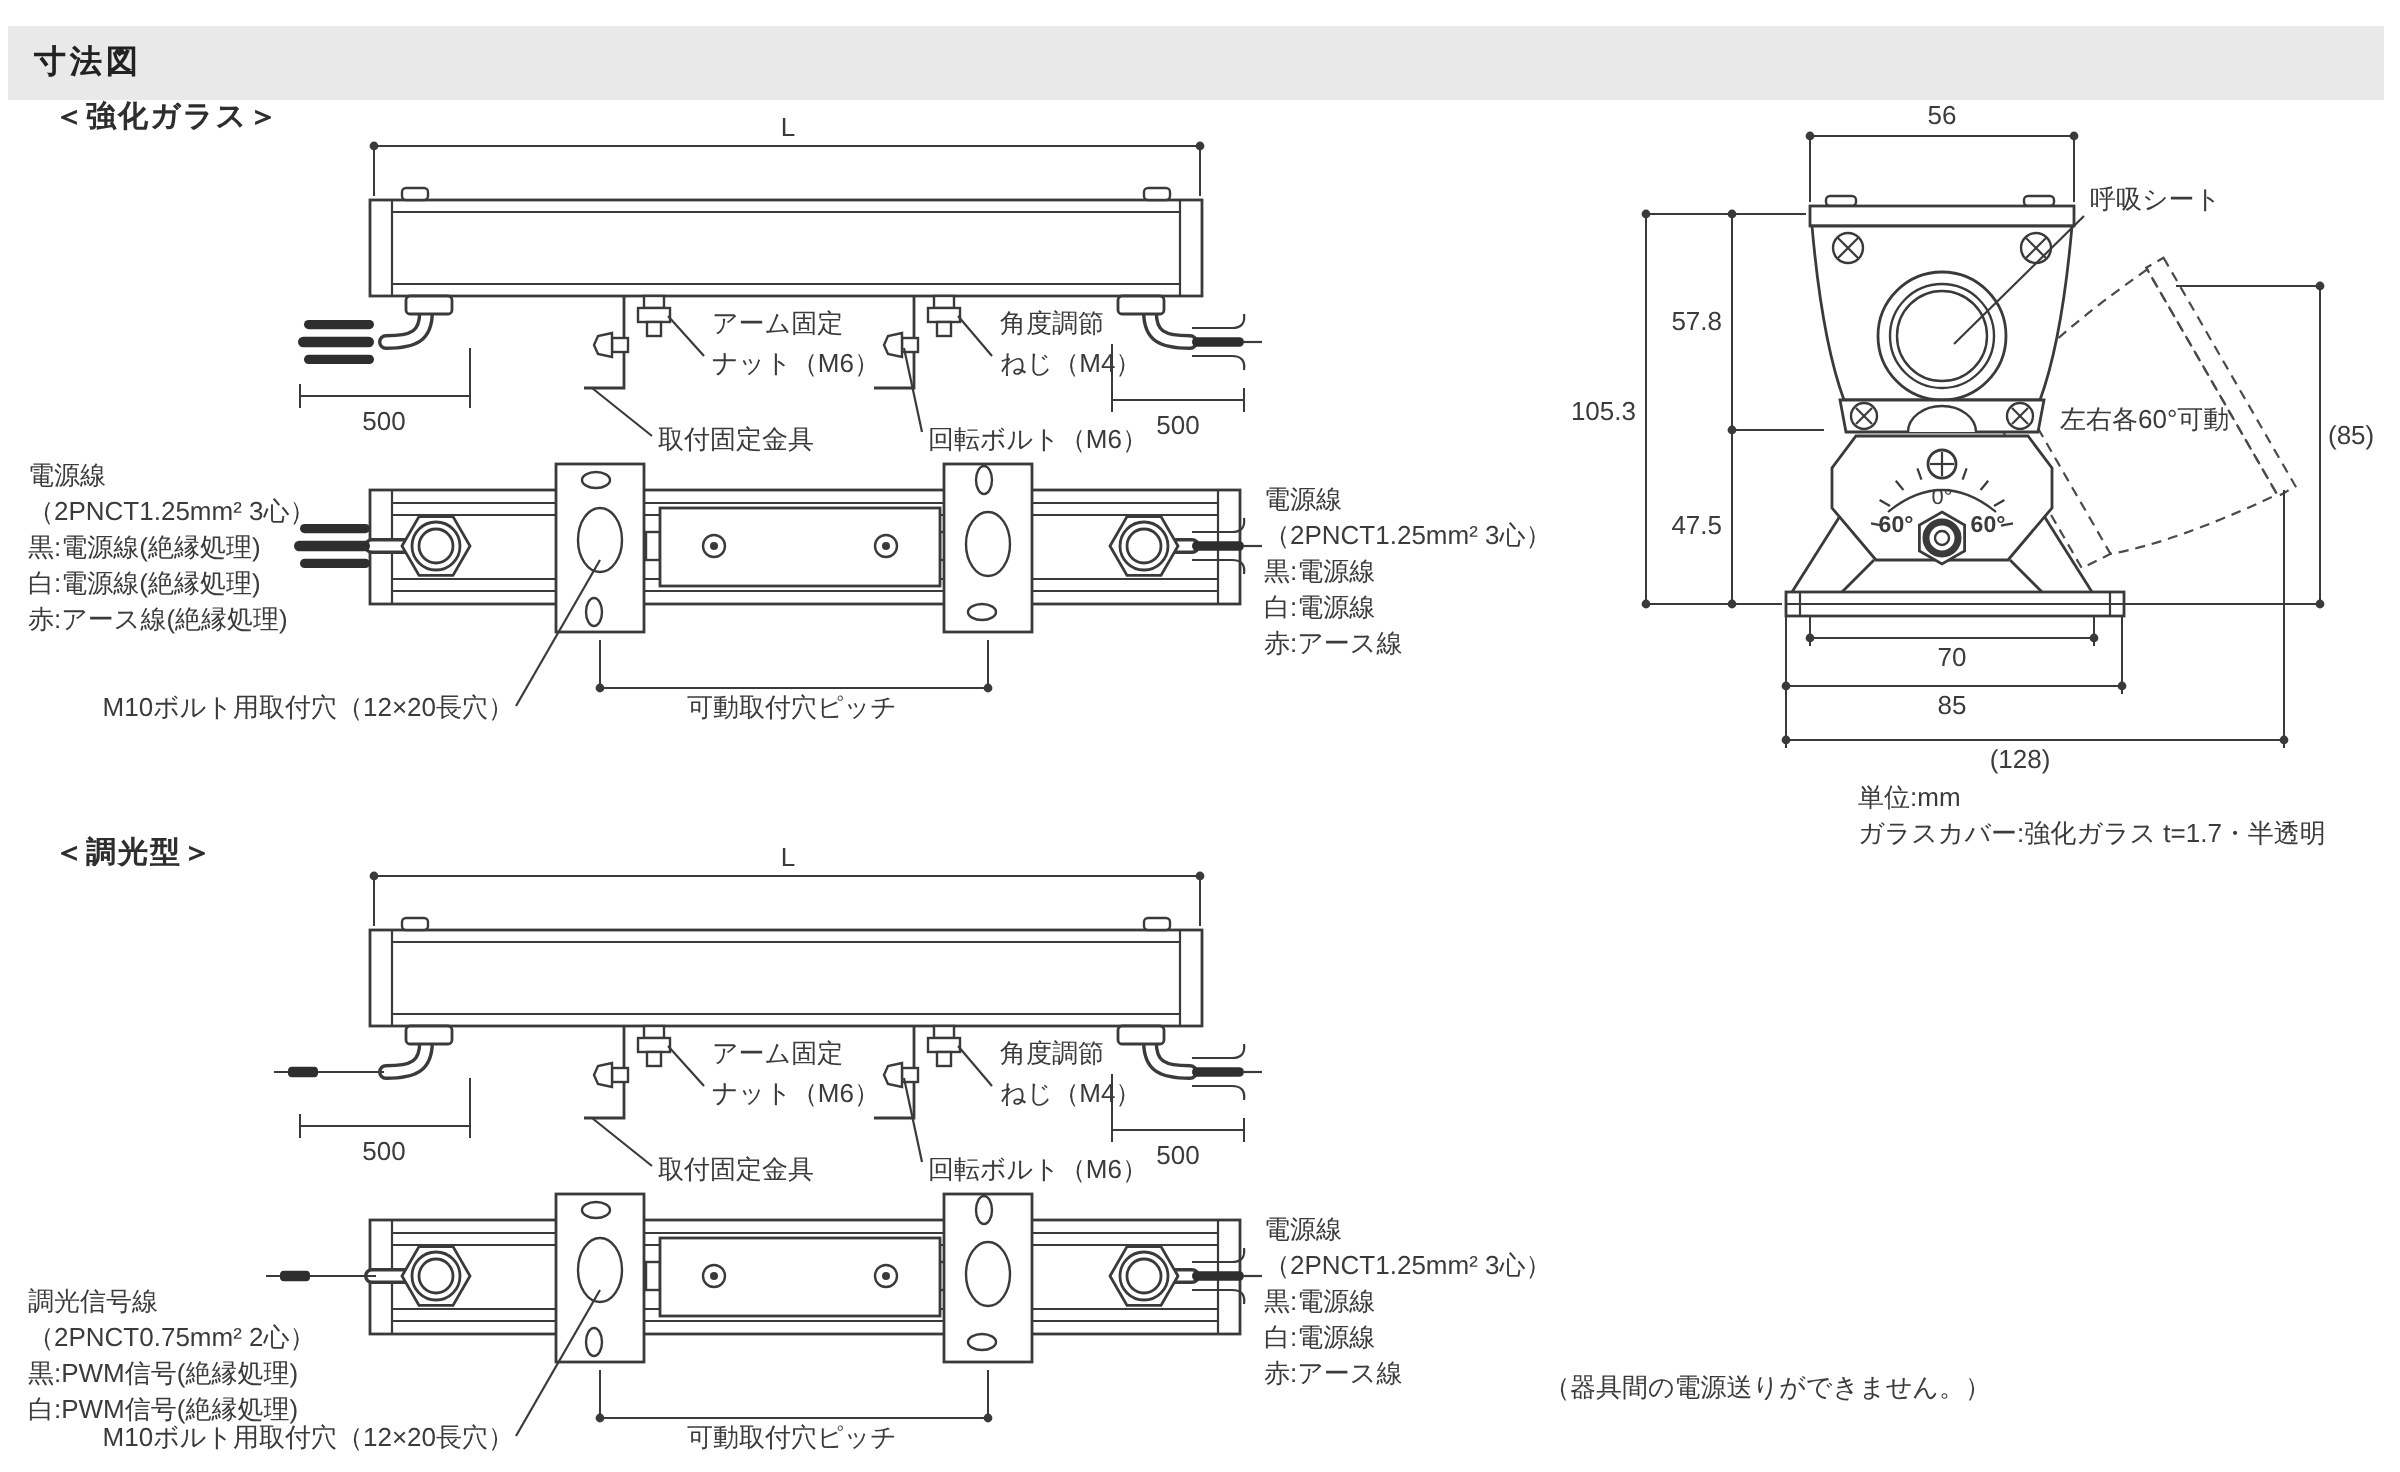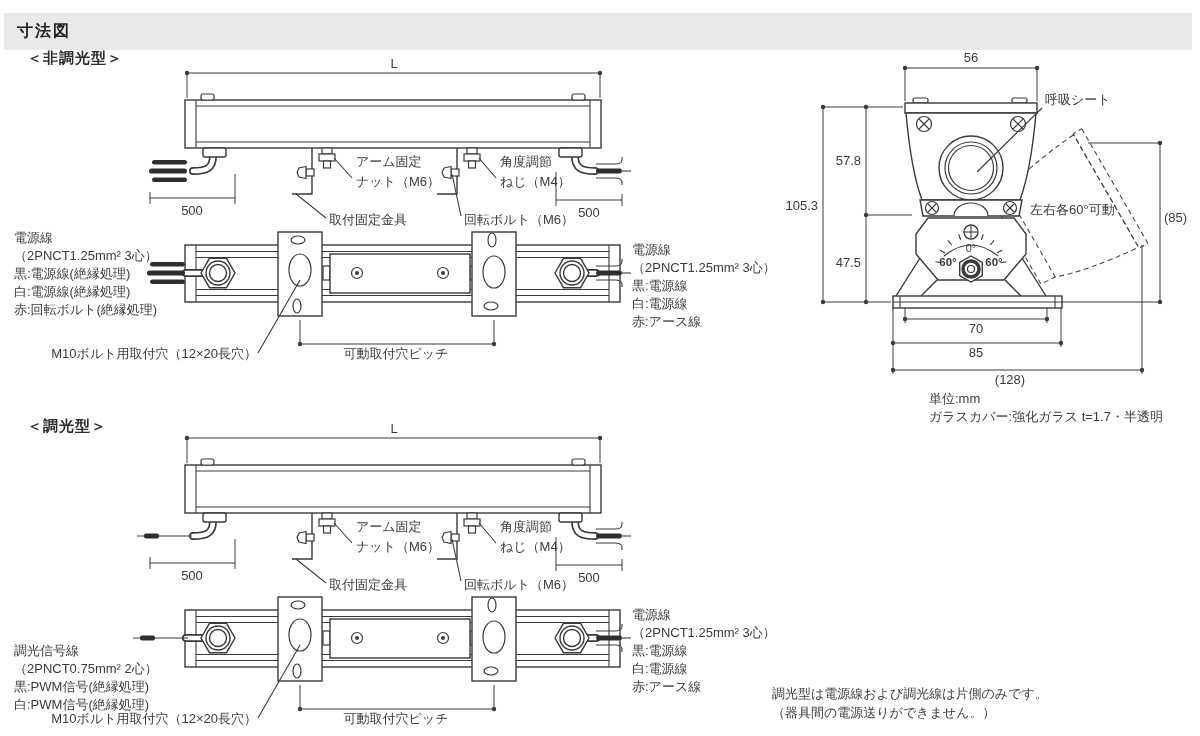--- a/index.html
+++ b/index.html
@@ -61,21 +61,21 @@
         <circle class="fw" r="12"></circle>
         <circle class="fw" r="8.5"></circle>
       </g>
     </defs>
   </svg>
 
   <div id="header-bar" class="abs">
     <span class="title">寸法図</span>
   </div>
 
-  <div class="abs sec-heading" style="left:27px;top:49px;">＜非調光型＞</div>
+  <div class="abs sec-heading" style="left:27px;top:49px;">＜強化ガラス＞</div>
   <div class="abs sec-heading" style="left:27px;top:417px;text-align:right;">＜調光型＞</div>
 
   <svg class="abs" style="left:130px;top:48px;" width="700" height="330" viewBox="0 0 700 330">
 
     <g>
       <line class="dim" x1="57" y1="25" x2="470" y2="25"></line>
       <circle class="dot" cx="57" cy="25" r="2.2"></circle>
         <circle class="dot" cx="470" cy="25" r="2.2"></circle>
       <line class="dim" x1="57" y1="25" x2="57" y2="50"></line>
         <line class="dim" x1="470" y1="25" x2="470" y2="50"></line>
@@ -185,21 +185,21 @@
         <circle class="dot" cx="364" cy="296" r="2.2"></circle>
       <text x="266" y="310" text-anchor="middle">可動取付穴ピッチ</text>
     </g>
   </svg>
 
   <div class="abs note" style="left:14px;top:229px;">
     <div class="t">電源線</div>
     <div class="t">（2PNCT1.25mm² 3心）</div>
     <div class="t">黒:電源線(絶縁処理)</div>
     <div class="t">白:電源線(絶縁処理)</div>
-    <div class="t">赤:回転ボルト(絶縁処理)</div>
+    <div class="t">赤:アース線(絶縁処理)</div>
   </div>
   <div class="abs note" style="left:632px;top:241px;">
     <div class="t">電源線</div>
     <div class="t">（2PNCT1.25mm² 3心）</div>
     <div class="t">黒:電源線</div>
     <div class="t">白:電源線</div>
     <div class="t">赤:アース線</div>
   </div>
 
   <svg class="abs" style="left:130px;top:413px;" width="700" height="330" viewBox="0 0 700 330">
@@ -468,17 +468,16 @@
       <text x="240" y="344" text-anchor="middle">(128)</text>
     </g>
   </svg>
 
   <div class="abs note" style="left:929px;top:390px;line-height:17.5px;">
     <div class="t">単位:mm</div>
     <div class="t">ガラスカバー:強化ガラス t=1.7・半透明</div>
   </div>
 
   <div class="abs note" style="left:772px;top:684px;line-height:19px;">
-    <div class="t">調光型は電源線および調光線は片側のみです。</div>
     <div class="t">（器具間の電源送りができません。）</div>
   </div>
 
 </div>
 
 </body></html>

